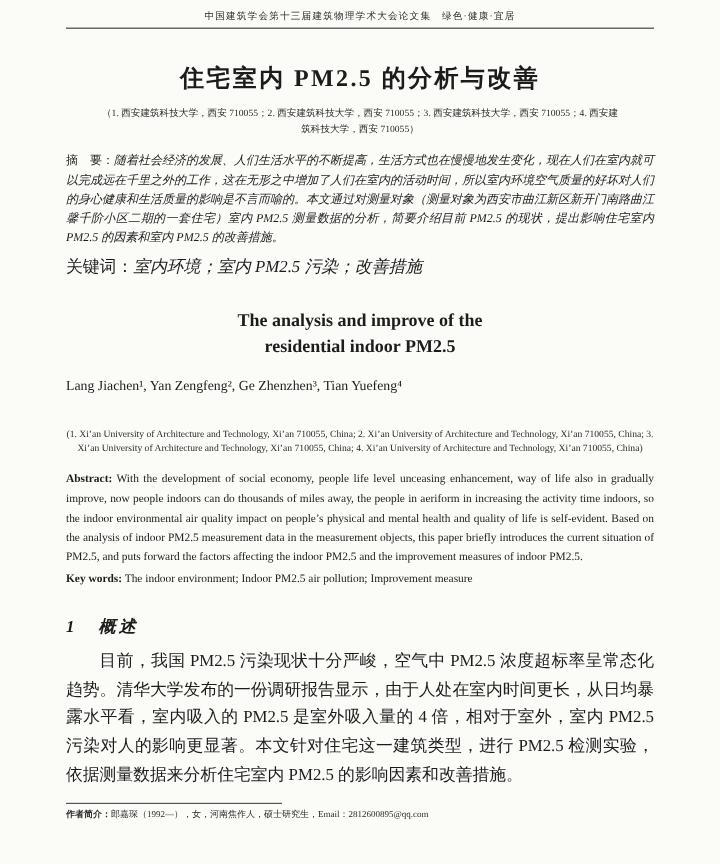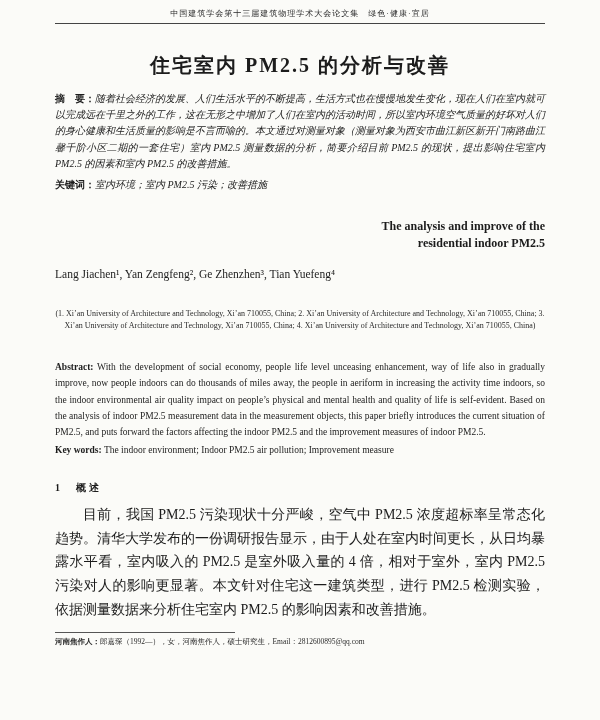--- a/index.html
+++ b/index.html
@@ -46,61 +46,62 @@
     color: #2a2a2a;
     padding: 0 30px;
   }
   .abstract-zh {
     margin-top: 12px;
     font-size: 10px;
     line-height: 1.62;
     text-align: justify;
     font-style: italic;
   }
-  .abstract-zh .lbl, .kw-zh .lbl { font-weight: bold; font-style: normal; }
+  .abstract-zh .lbl, .kw-zh .lbl { font-weight: normal; font-style: normal; }
   .kw-zh {
     margin-top: 6px;
-    font-size: 10px;
+    font-size: 14px;
     font-style: italic;
   }
   .title-en {
     margin: 26px 0 0 0;
-    text-align: right;
-    font-size: 12px;
+    text-align: center;
+    font-size: 15px;
     font-weight: bold;
     line-height: 1.4;
   }
   .authors-en {
     margin-top: 16px;
     text-align: left;
     font-size: 11.5px;
   }
   .affil-en {
     margin-top: 28px;
     text-align: center;
     font-size: 8px;
     line-height: 1.6;
     color: #2a2a2a;
   }
   .abstract-en {
-    margin-top: 26px;
+    margin-top: 11px;
     font-size: 9.5px;
     line-height: 1.72;
     text-align: justify;
   }
   .abstract-en .lbl, .kw-en .lbl { font-weight: bold; text-align: right; }
   .kw-en {
     margin-top: 4px;
     font-size: 9.5px;
   }
   .sec-heading {
     margin: 26px 0 0 0;
-    font-size: 10px;
+    font-size: 14px;
     font-weight: bold;
     letter-spacing: 3px;
+    font-style: italic;
   }
   .sec-body {
     margin-top: 8px;
     font-size: 14px;
     line-height: 1.7;
     text-align: justify;
     text-indent: 2em;
   }
   .footnote {
     margin-top: 10px;
@@ -126,20 +127,21 @@
 <header>
   <div class="conf-header">中国建筑学会第十三届建筑物理学术大会论文集　绿色·健康·宜居</div>
   <hr class="header-rule">
 </header>
 
 <main>
 
   <h1 class="title-zh">住宅室内 PM2.5 的分析与改善</h1>
 
 
+  <div class="affil-zh">（1. 西安建筑科技大学，西安 710055；2. 西安建筑科技大学，西安 710055；3. 西安建筑科技大学，西安 710055；4. 西安建筑科技大学，西安 710055）</div>
 
   <p class="abstract-zh"><span class="lbl">摘　要：</span><span>随着社会经济的发展、人们生活水平的不断提高，生活方式也在慢慢地发生变化，现在人们在室内就可以完成远在千里之外的工作，这在无形之中增加了人们在室内的活动时间，所以室内环境空气质量的好坏对人们的身心健康和生活质量的影响是不言而喻的。本文通过对测量对象（测量对象为西安市曲江新区新开门南路曲江馨千阶小区二期的一套住宅）室内 PM2.5 测量数据的分析，简要介绍目前 PM2.5 的现状，提出影响住宅室内 PM2.5 的因素和室内 PM2.5 的改善措施。</span></p>
 
   <p class="kw-zh"><span class="lbl">关键词：</span><span>室内环境；室内 PM2.5 污染；改善措施</span></p>
 
   <h2 class="title-en"><span>The analysis and improve of the</span><br><span>residential indoor PM2.5</span></h2>
 
   <div class="authors-en">Lang Jiachen¹, Yan Zengfeng², Ge Zhenzhen³, Tian Yuefeng⁴</div>
 
   <div class="affil-en">(1. Xi’an University of Architecture and Technology, Xi’an 710055, China; 2. Xi’an University of Architecture and Technology, Xi’an 710055, China; 3. Xi’an University of Architecture and Technology, Xi’an 710055, China; 4. Xi’an University of Architecture and Technology, Xi’an 710055, China)</div>
@@ -149,14 +151,14 @@
   <p class="kw-en"><span class="lbl">Key words:</span><span> The indoor environment; Indoor PM2.5 air pollution; Improvement measure</span></p>
 
   <h3 class="sec-heading">1　概述</h3>
 
   <p class="sec-body">目前，我国 PM2.5 污染现状十分严峻，空气中 PM2.5 浓度超标率呈常态化趋势。清华大学发布的一份调研报告显示，由于人处在室内时间更长，从日均暴露水平看，室内吸入的 PM2.5 是室外吸入量的 4 倍，相对于室外，室内 PM2.5 污染对人的影响更显著。本文针对住宅这一建筑类型，进行 PM2.5 检测实验，依据测量数据来分析住宅室内 PM2.5 的影响因素和改善措施。</p>
 
 </main>
 
 <footer class="footnote">
   <hr class="footnote-rule">
-  <p><span class="lbl">河南焦作人：</span><span>郎嘉琛（1992—），女，河南焦作人，硕士研究生，Email：2812600895@qq.com</span></p>
+  <p><span class="lbl">作者简介：</span><span>郎嘉琛（1992—），女，河南焦作人，硕士研究生，Email：2812600895@qq.com</span></p>
 </footer>
 
 </body></html>

